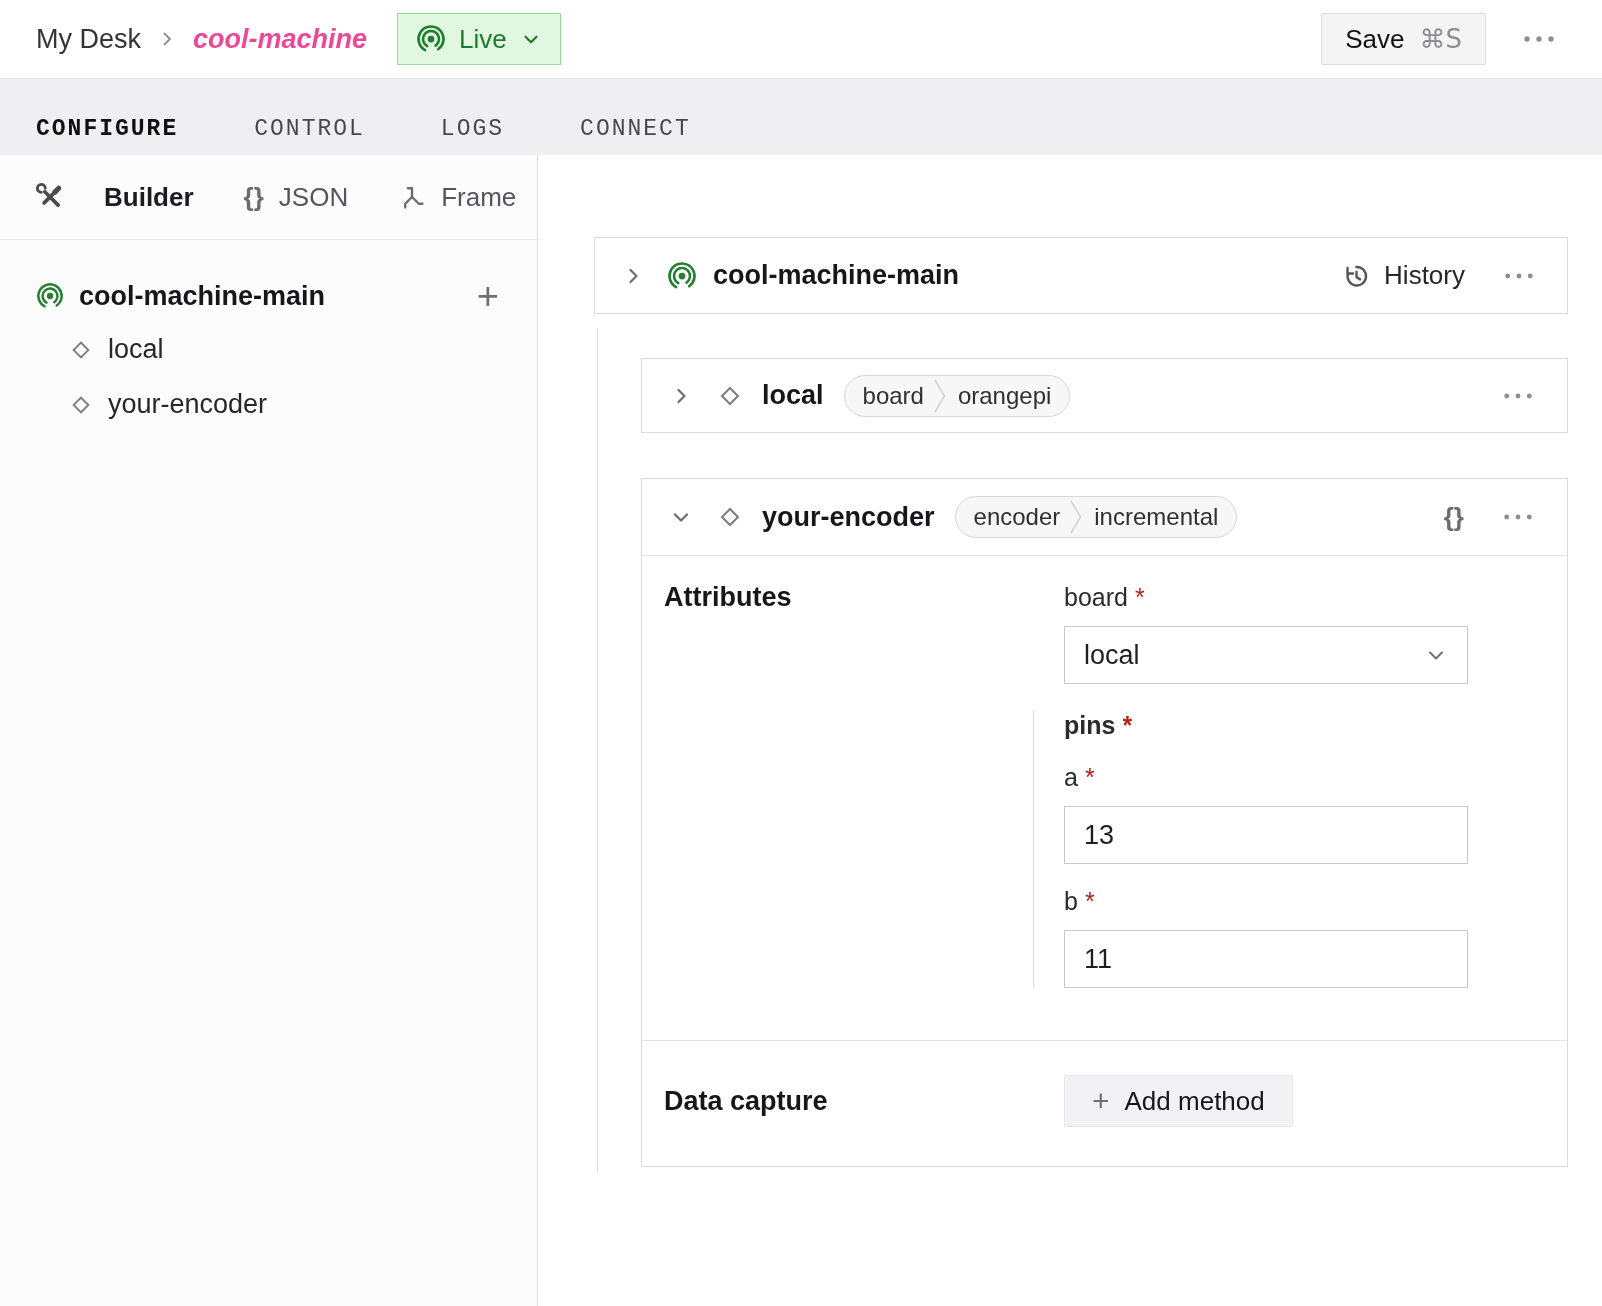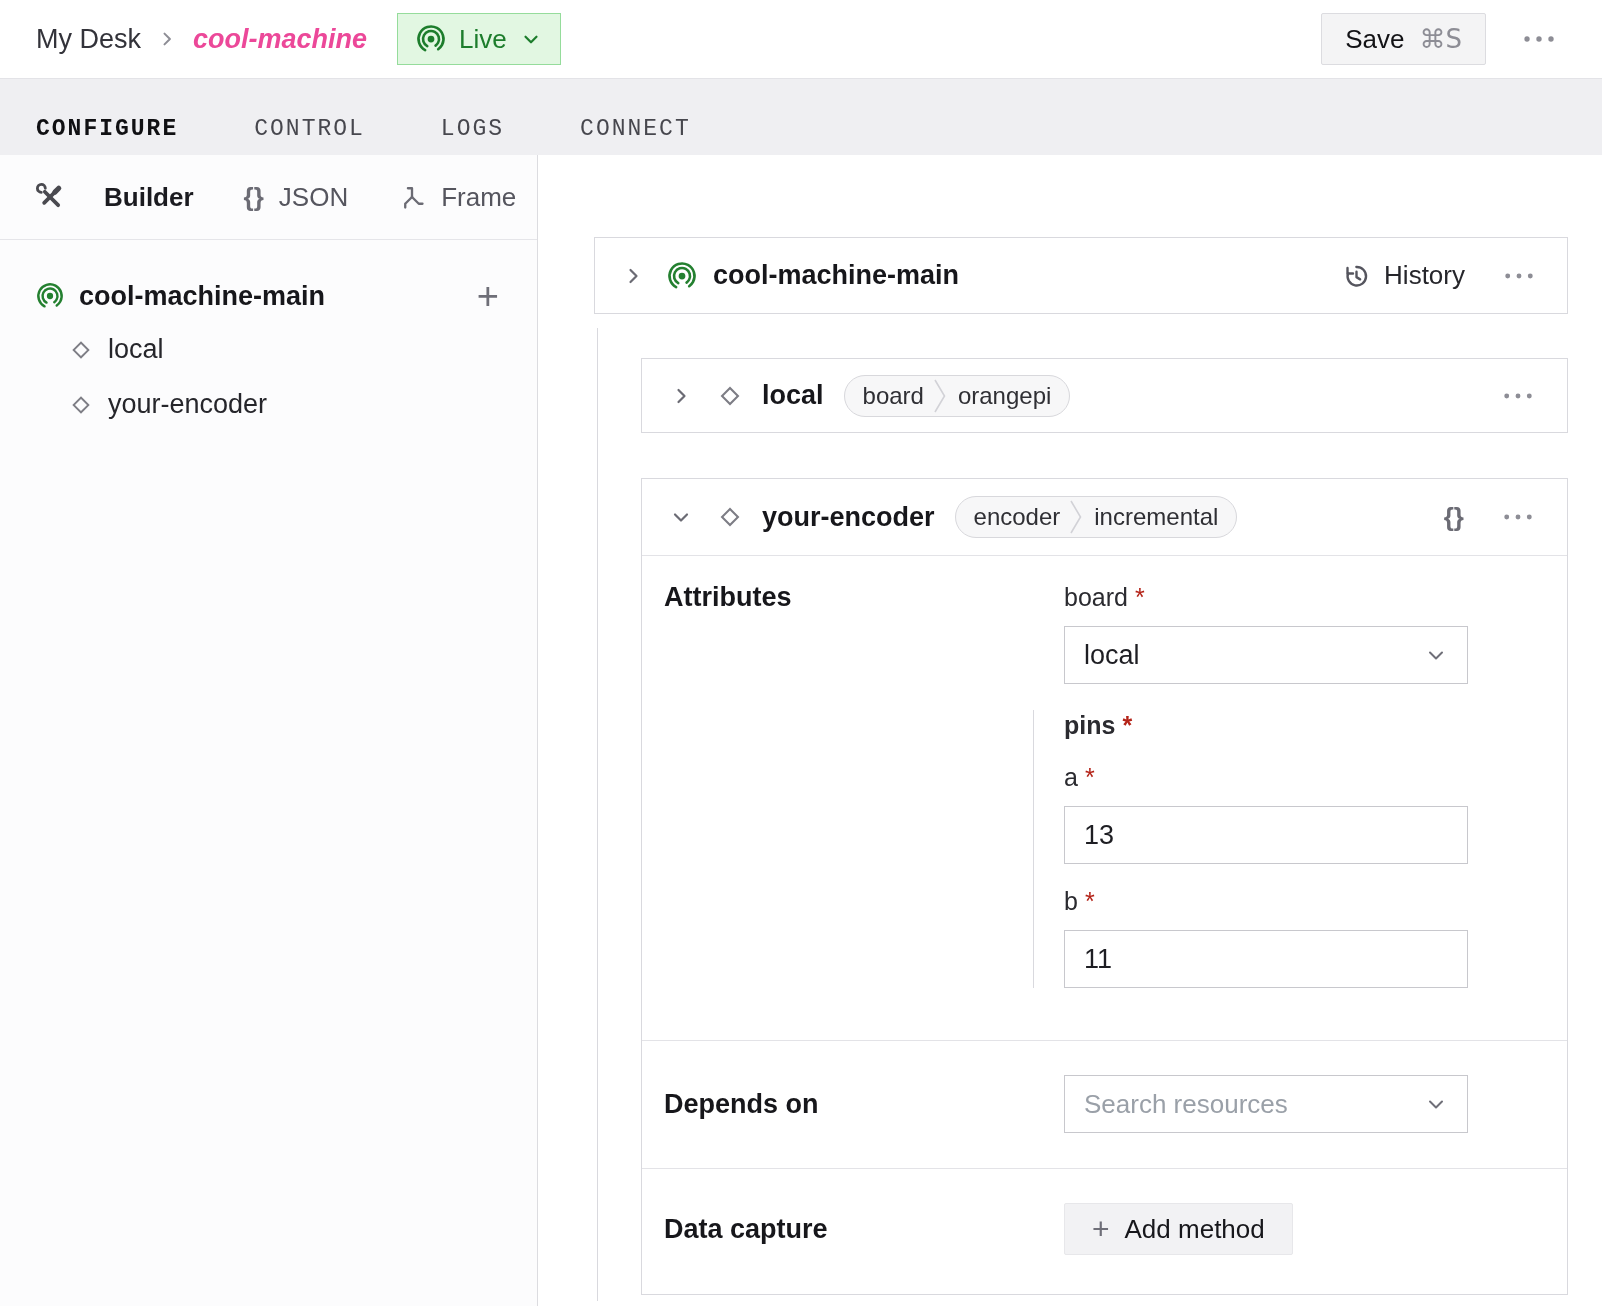--- a/index.html
+++ b/index.html
@@ -337,29 +337,20 @@
                 <div class="pin-field">
                   <div class="field-label">
                     <span>b</span><span class="req">*</span>
                   </div>
                   <input class="text-input" type="text" value="11" style="">
                 </div>
               </div>
             </div>
           </div>
 
-          <div class="sec sec-depends">
-            <div class="sec-label">Depends on</div>
-            <div class="selectbox">
-              <span class="placeholder">Search resources</span>
-              <svg width="24" height="24" viewBox="0 0 24 24" fill="none" stroke="#6f6f78" stroke-width="2" stroke-linecap="round" stroke-linejoin="round">
-                  <polyline points="6 9.5,12 15.5,18 9.5"></polyline>
-                </svg>
-            </div>
-          </div>
 
           <div class="sec sec-capture">
             <div class="sec-label">Data capture</div>
             <button class="add-method-btn">
               <span class="plus-glyph">+</span>
               <span>Add method</span>
             </button>
           </div>
         </div>
 

